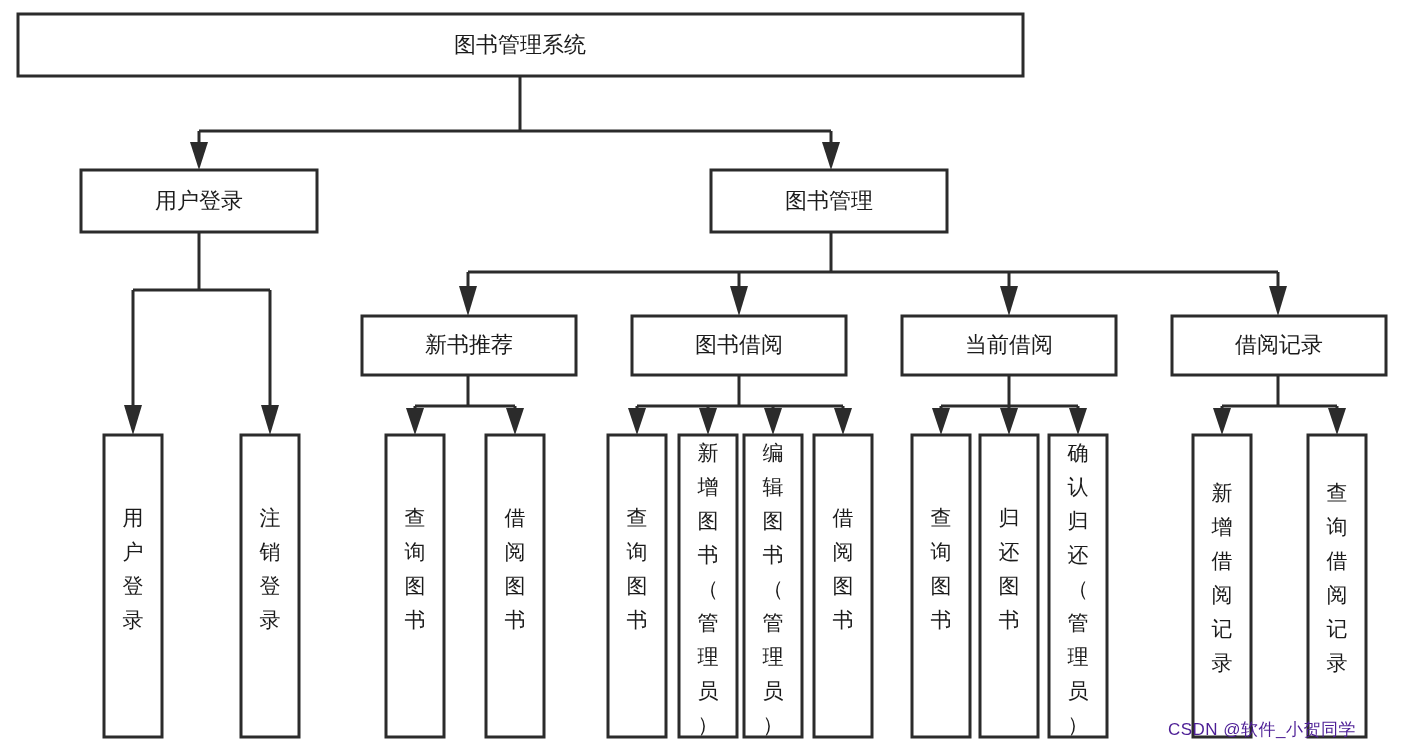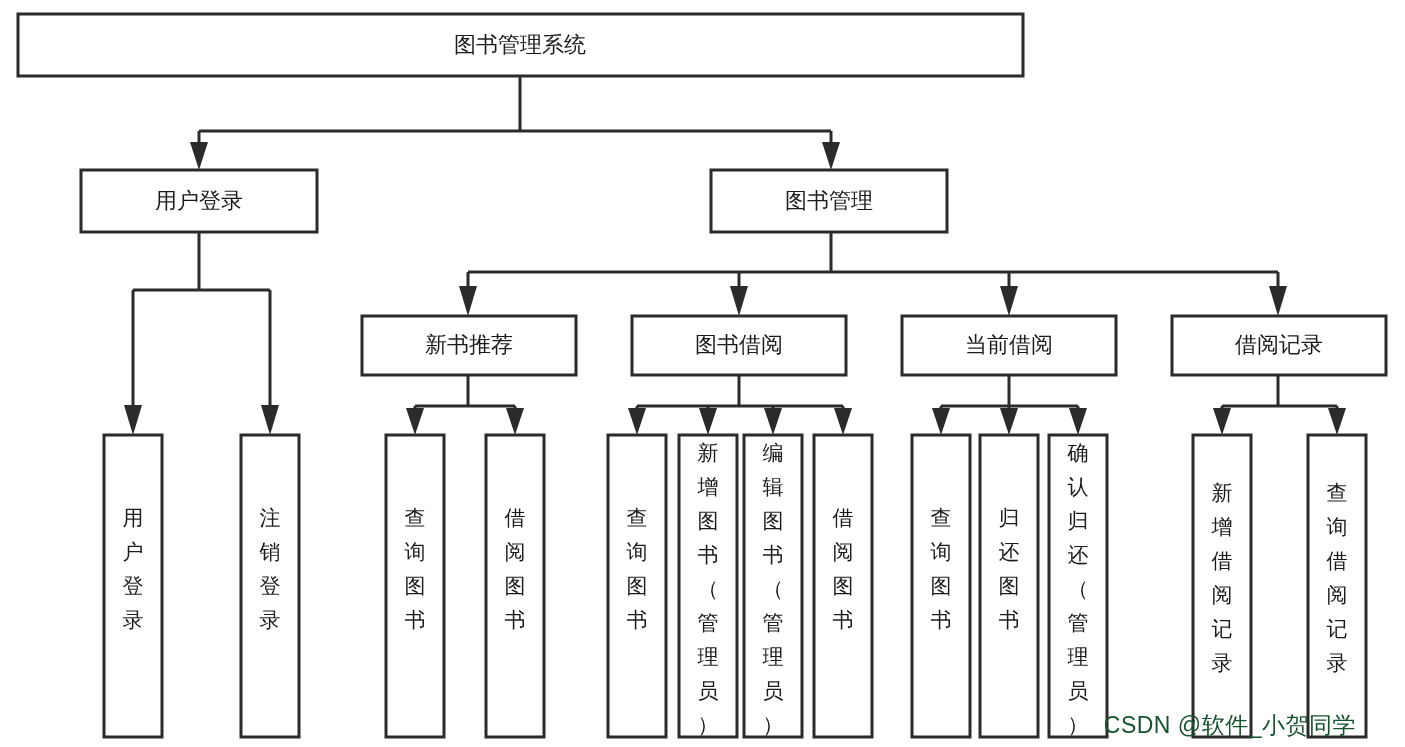--- a/index.html
+++ b/index.html
@@ -54,22 +54,22 @@
     font-size: 21px;
     fill: #1b1b1b;
     text-anchor: middle;
     white-space: pre;
   }
   .watermark-text {
     position: absolute;
     right: 14px;
     bottom: 6px;
     font-family: "Liberation Sans", "DejaVu Sans", sans-serif;
-    font-size: 23px;
-    color: #14532d;
+    font-size: 17px;
+    color: #4c1d95;
     letter-spacing: 0.5px;
     user-select: none;
     white-space: pre;
   }
 </style>
 </head>
 <body>
 
 <div id="diagram-root">
 

